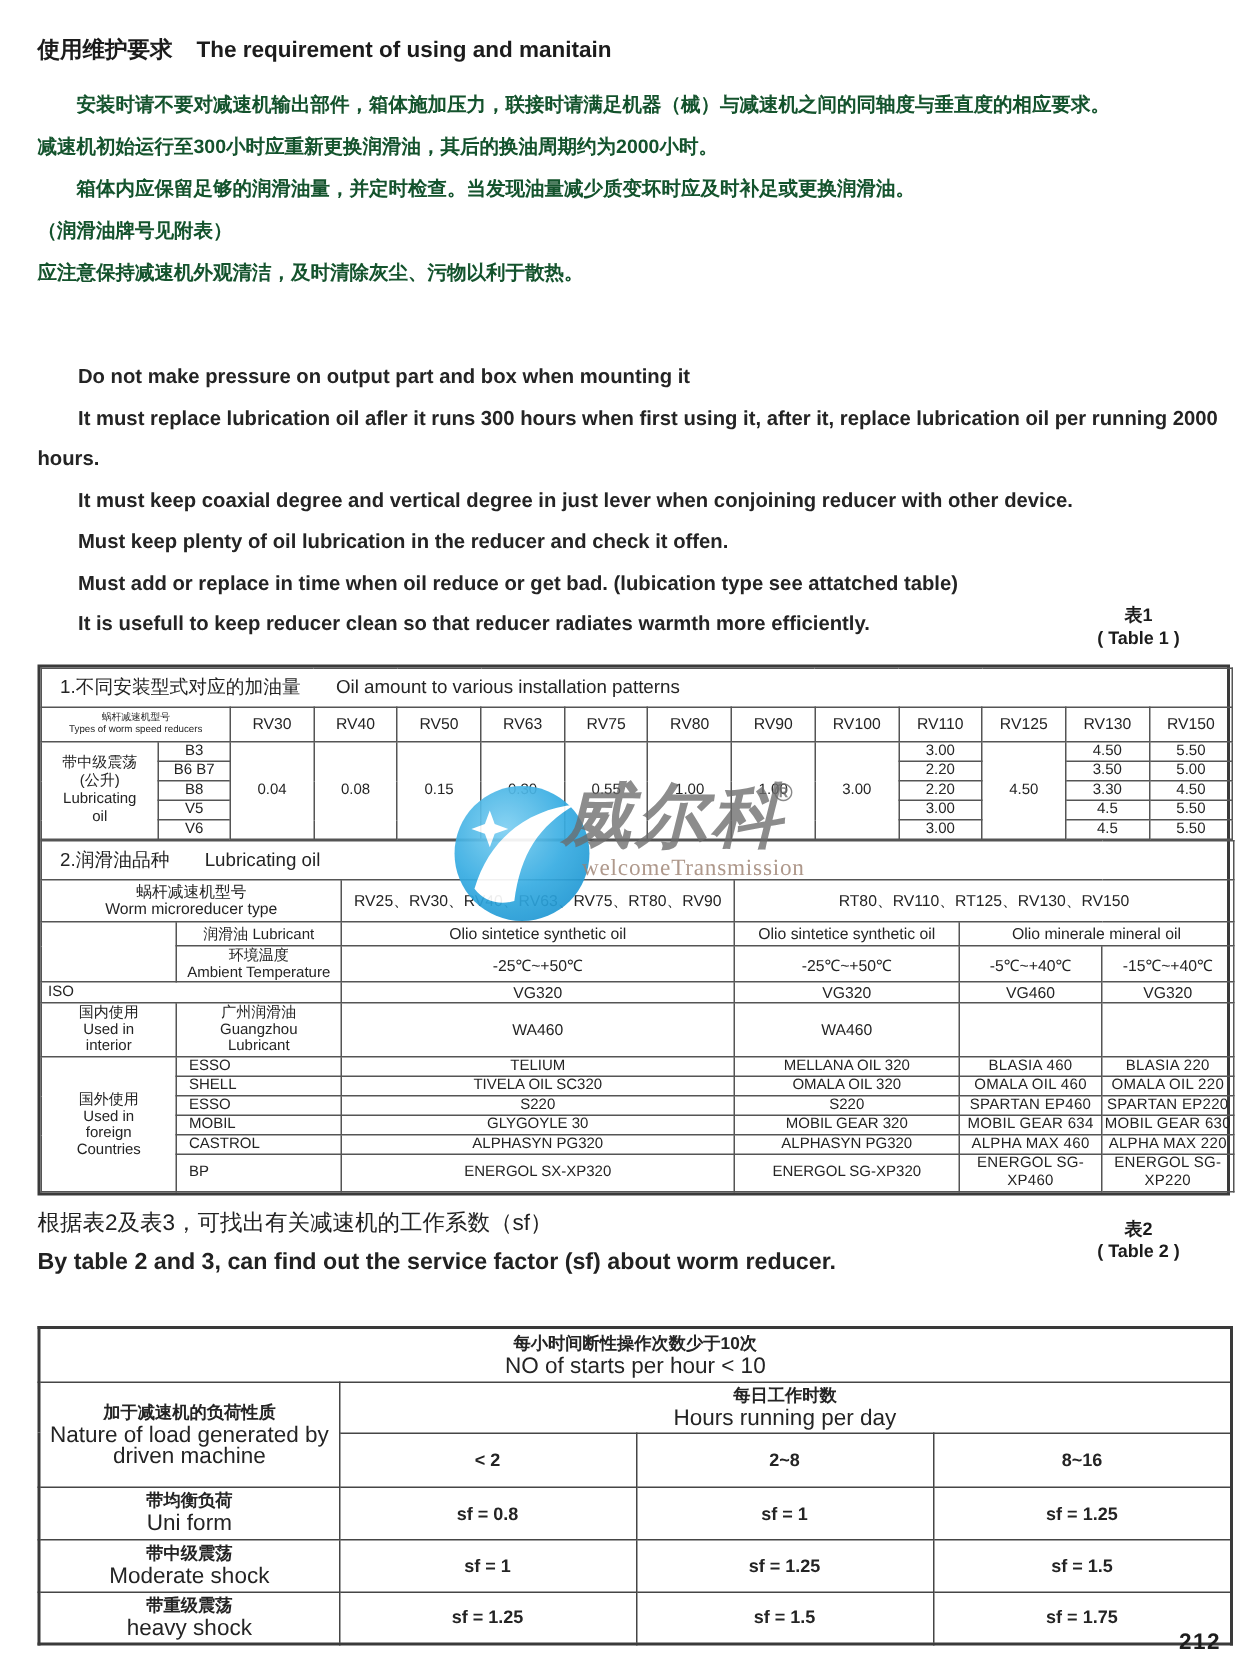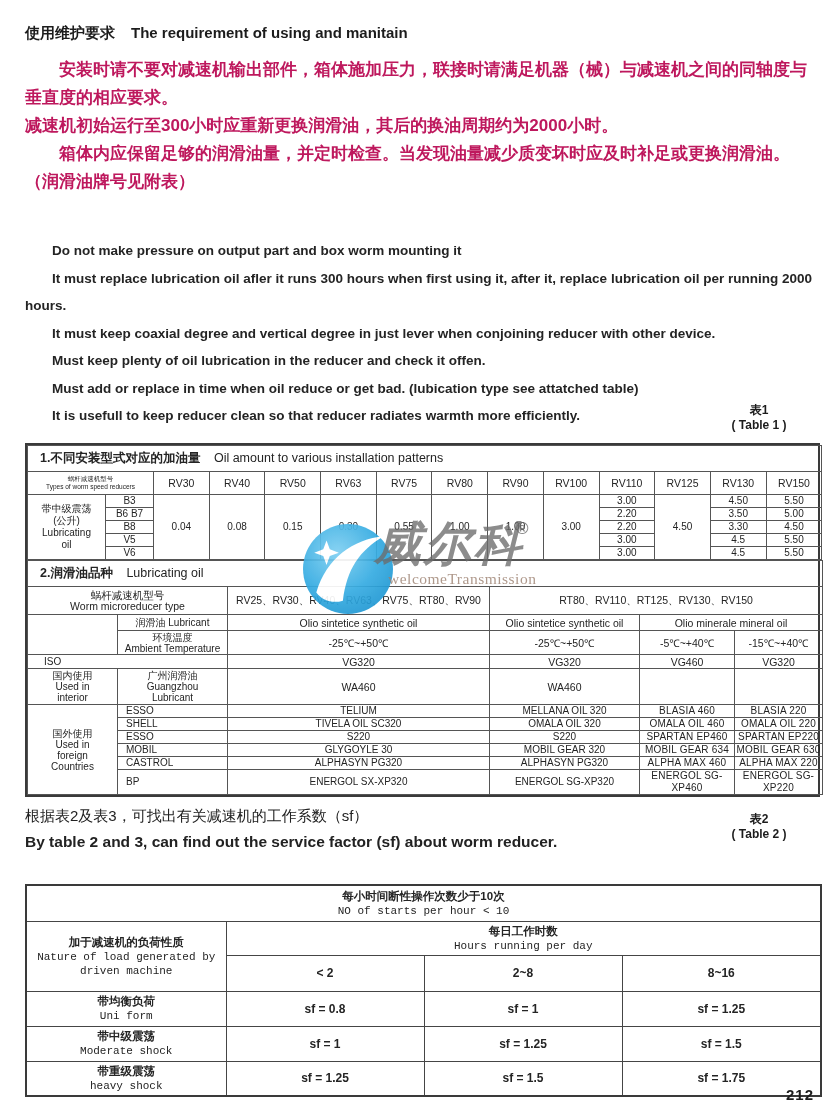--- a/index.html
+++ b/index.html
@@ -4,74 +4,74 @@
 <style>
   * { box-sizing: border-box; margin: 0; padding: 0; }
   body { background:#e8e8e8; font-family:"Liberation Sans", sans-serif; }
   .page { position:relative; width:840px; height:1120px; margin:0 auto; background:#ffffff;
           color:#222; overflow:hidden; }
 
   
   .doc-title { position:absolute; left:25px; top:24px; font-size:15px; font-weight:bold; color:#1c1c1c; }
   .doc-title .zh { margin-right:16px; }
   .intro-zh { position:absolute; left:25px; top:56px; width:790px; }
-  .intro-zh p { font-size:17px; font-weight:bold; line-height:28px; color:#be185d; }
+  .intro-zh p { font-size:13px; font-weight:bold; line-height:28px; color:#14532d; }
   .intro-en { position:absolute; left:25px; top:237px; width:790px; }
   .intro-en p { font-size:13.5px; font-weight:bold; line-height:27.5px; color:#242424; }
   .ind { text-indent:2em; }
   .tbl-tag { position:absolute; width:118px; text-align:center; font-size:12px; font-weight:bold;
              line-height:15px; color:#1c1c1c; }
   #tag1 { left:700px; top:403px; }
   #tag2 { left:700px; top:812px; }
   .mid-head { position:absolute; left:25px; top:803px; width:680px; }
   .mid-head .l1 { font-size:15px; font-weight:normal; line-height:26px; }
   .mid-head .l2 { font-size:15.5px; font-weight:bold; line-height:26px; }
 
   
   .t1wrap { position:absolute; left:25px; top:443px; width:795px; border:2px solid #3a3a3a; }
   .t1wrap table { width:100%; border-collapse:collapse; table-layout:fixed; }
   .t1wrap td { border:1px solid #555; text-align:center; vertical-align:middle; padding:0;
                color:#242424; overflow:hidden; }
   tr.sect { height:26px; }
   tr.sect td { text-align:left; padding-left:12px; font-size:12.5px; }
-  tr.sect .zh { font-weight:bold; margin-right:10px; }
+  tr.sect .zh { font-weight:normal; margin-right:20px; }
   tr.sect .en { font-weight:normal; }
   .t1a tr.mods { height:23px; }
   .t1a tr.mods td { font-size:10.5px; }
   .t1a tr.dr { height:13px; }
   .t1a tr.dr td { font-size:10px; line-height:12px; }
   .t1a td.val { font-size:10.5px; }
   .corner div { line-height:8px; }
   .corner .c1 { font-size:6.5px; }
   .corner .c2 { font-size:6.5px; }
   .leftlabel div { font-size:10px; line-height:12px; }
   .t1b tr.typr { height:28px; }
   .t1b td { font-size:10.5px; }
   .t1b .two div { line-height:11px; }
   .t1b tr.lubr { height:16px; }
   .t1b tr.ambr { height:24px; }
   .t1b tr.isor { height:14px; }
   .t1b tr.gzr { height:36px; }
   .t1b tr.br { height:13px; }
   .t1b tr.br td { font-size:10px; line-height:12px; }
-  .t1b td.iso { text-align:left; padding-left:16px; font-size:10px; }
+  .t1b td.iso { text-align:left; padding-left:4px; font-size:10px; }
   .t1b td.bname { text-align:left; padding-left:8px; }
   .t1b td.xs { font-size:6.8px; letter-spacing:.2px; }
   .t1b .lab { font-size:10px; }
 
   
   .t2 { position:absolute; left:25px; top:884px; width:795px; border-collapse:collapse;
         table-layout:fixed; border:2px solid #3a3a3a; }
   .t2 td { border:1.5px solid #454545; text-align:center; vertical-align:middle; color:#242424; }
   .t2 tr.h1 { height:36px; }
   .t2 tr.h2 { height:34px; }
   .t2 tr.h3 { height:36px; }
   .t2 tr.d { height:35px; }
   .t2 .zh { font-size:11.5px; font-weight:bold; line-height:15px; }
-  .t2 .en { font-size:11px; line-height:14px;font-family:Liberation Mono, monospace; }
+  .t2 .en { font-size:15px; line-height:14px; }
   .t2 td.colhead { font-size:12px; font-weight:bold; }
   .t2 td.sf { font-size:12px; font-weight:bold; }
 
   .pageno { position:absolute; left:786px; top:1086px; font-size:15px; font-weight:bold;
             letter-spacing:1px; color:#1c1c1c; }
 
   
   .wm { position:absolute; left:0; top:0; width:840px; height:1120px; pointer-events:none; z-index:6; }
   .wm-logo { position:absolute; left:302px; top:523px; width:92px; height:92px; opacity:.92; }
   .wm-brand { position:absolute; left:374px; top:518px; font-size:47px; font-weight:bold;
@@ -88,24 +88,25 @@
 
   <div class="doc-title">
     <span class="zh">使用维护要求</span><span class="en">The requirement of using and manitain</span>
   </div>
 
   <div class="intro-zh">
     <p class="ind">安装时请不要对减速机输出部件，箱体施加压力，联接时请满足机器（械）与减速机之间的同轴度与垂直度的相应要求。</p>
     <p>减速机初始运行至300小时应重新更换润滑油，其后的换油周期约为2000小时。</p>
     <p class="ind">箱体内应保留足够的润滑油量，并定时检查。当发现油量减少质变坏时应及时补足或更换润滑油。</p>
     <p>（润滑油牌号见附表）</p>
+    <p>应注意保持减速机外观清洁，及时清除灰尘、污物以利于散热。</p>
   </div>
 
   <div class="intro-en">
-    <p class="ind">Do not make pressure on output part and box worm mounting it</p>
+    <p class="ind">Do not make pressure on output part and box when mounting it</p>
     <p class="ind">It must replace lubrication oil afler it runs 300 hours when first using it, after it, replace lubrication oil per running 2000 hours.</p>
     <p class="ind">It must keep coaxial degree and vertical degree in just lever when conjoining reducer with other device.</p>
     <p class="ind">Must keep plenty of oil lubrication in the reducer and check it offen.</p>
     <p class="ind">Must add or replace in time when oil reduce or get bad. (lubication type see attatched table)</p>
     <p class="ind">It is usefull to keep reducer clean so that reducer radiates warmth more efficiently.</p>
   </div>
 
   <div class="tbl-tag" id="tag1">
     <div>表1</div>
     <div>( Table 1 )</div>

